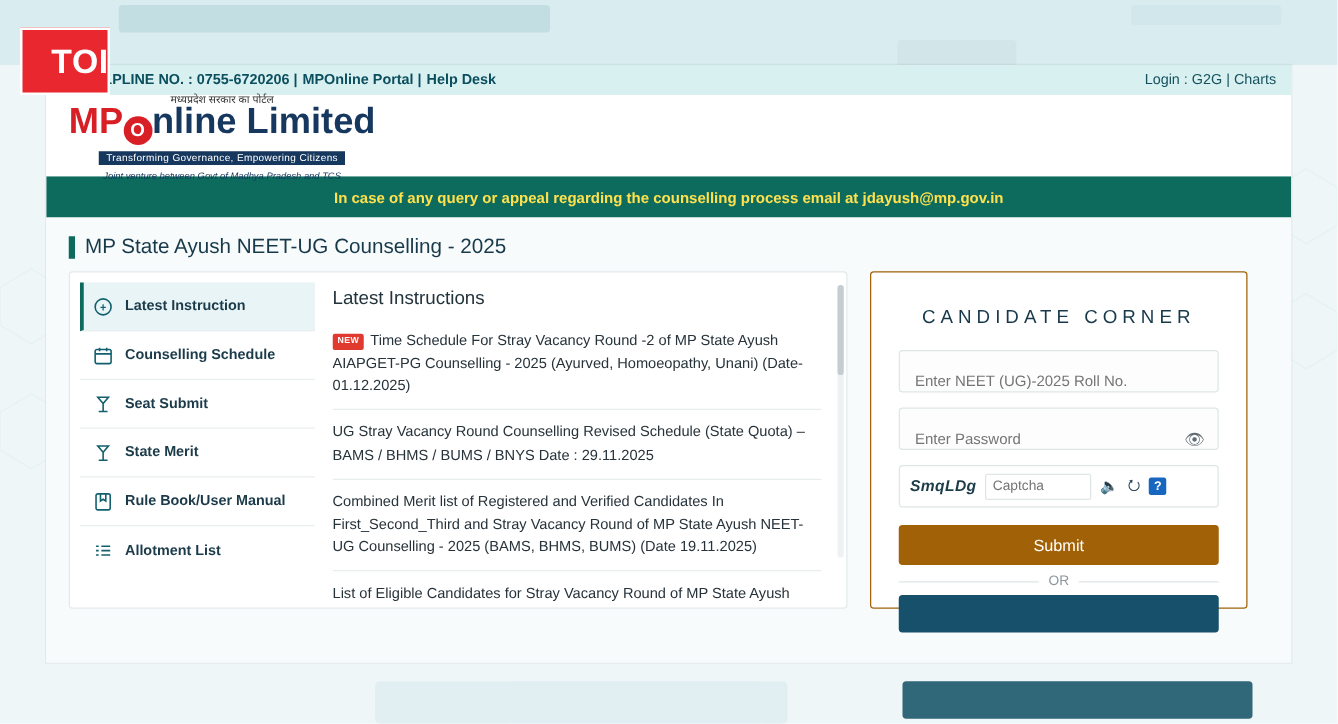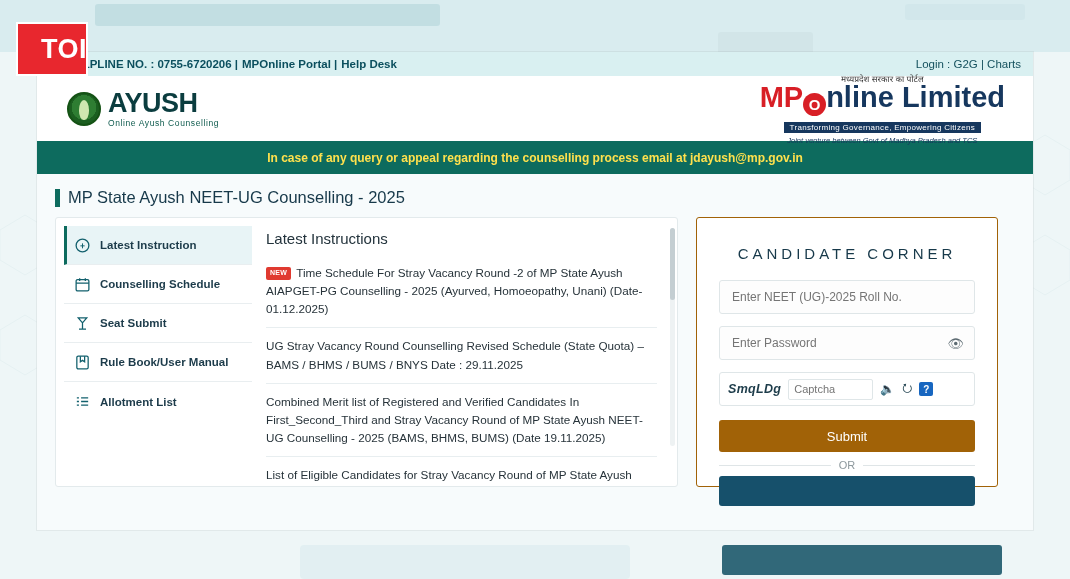--- a/index.html
+++ b/index.html
@@ -192,21 +192,21 @@
   .right-card {
     width:302px; background:#fff; border:1px solid #a16207;
     border-radius:3px; padding:24px 22px 0 22px; height:270px;
   }
   .cc-title {
     text-align:center; font-size:15px; letter-spacing:4px;
     color:#17394a; line-height:1.6; margin-bottom:14px;
   }
   .field {
     width:100%; height:34px; border:1px solid #dfe6e8; border-radius:3px;
-    background:#fdfdfd; display:flex; align-items:center;
+    background:#fdfdfd; display:flex; align-items:flex-end;
     padding:0 10px; margin-bottom:12px; position:relative;
   }
   .field input {
     border:none; outline:none; background:transparent;
     font-size:12px; color:#7d8a90; width:100%;
     font-family:"Liberation Sans", sans-serif;
   }
   .eye-icon { position:absolute; right:10px; color:#5d6b72; font-size:13px; }
 
   .captcha-row {
@@ -274,27 +274,20 @@
     <div class="left">
       <span class="phone-icon">☎</span>
       <span>HELPLINE NO. : 0755-6720206 |</span>
       <span>MPOnline Portal |</span>
       <span>Help Desk</span>
     </div>
     <div class="right">Login : G2G | Charts</div>
   </div>
 
   <div class="logorow">
-    <div class="ayush">
-      <div class="ayush-emblem"></div>
-      <div class="ayush-text">
-        <div class="a1">AYUSH</div>
-        <div class="a2">Online Ayush Counselling</div>
-      </div>
-    </div>
     <div class="mponline">
       <div class="mp-hindi">मध्यप्रदेश सरकार का पोर्टल</div>
       <div class="mp-main">
         <span class="mp">MP</span><span class="o">O</span><span class="online">nline Limited</span>
       </div>
       <div class="mp-tag">Transforming Governance, Empowering Citizens</div>
       <div class="mp-sub">Joint venture between Govt of Madhya Pradesh and TCS</div>
     </div>
   </div>
 
@@ -337,20 +330,28 @@
 
           <div class="menu-item">
             <span class="mi-icon">
               <svg viewBox="0 0 24 24" fill="none" stroke="currentColor" stroke-width="1.8">
                 <path d="M6 4h12l-6 7zM12 11v9M7 20h10"></path>
               </svg>
             </span>
             <span>Seat Submit</span>
           </div>
 
+          <div class="menu-item">
+            <span class="mi-icon">
+              <svg viewBox="0 0 24 24" fill="none" stroke="currentColor" stroke-width="1.8">
+                <path d="M6 4h12l-6 7zM12 11v9M7 20h10"></path>
+              </svg>
+            </span>
+            <span>State Merit</span>
+          </div>
 
           <div class="menu-item">
             <span class="mi-icon">
               <svg viewBox="0 0 24 24" fill="none" stroke="currentColor" stroke-width="1.8">
                 <rect x="4" y="3" width="16" height="18" rx="2"></rect>
                   <path d="M9 3v8l3-2 3 2V3"></path>
               </svg>
             </span>
             <span>Rule Book/User Manual</span>
           </div>

